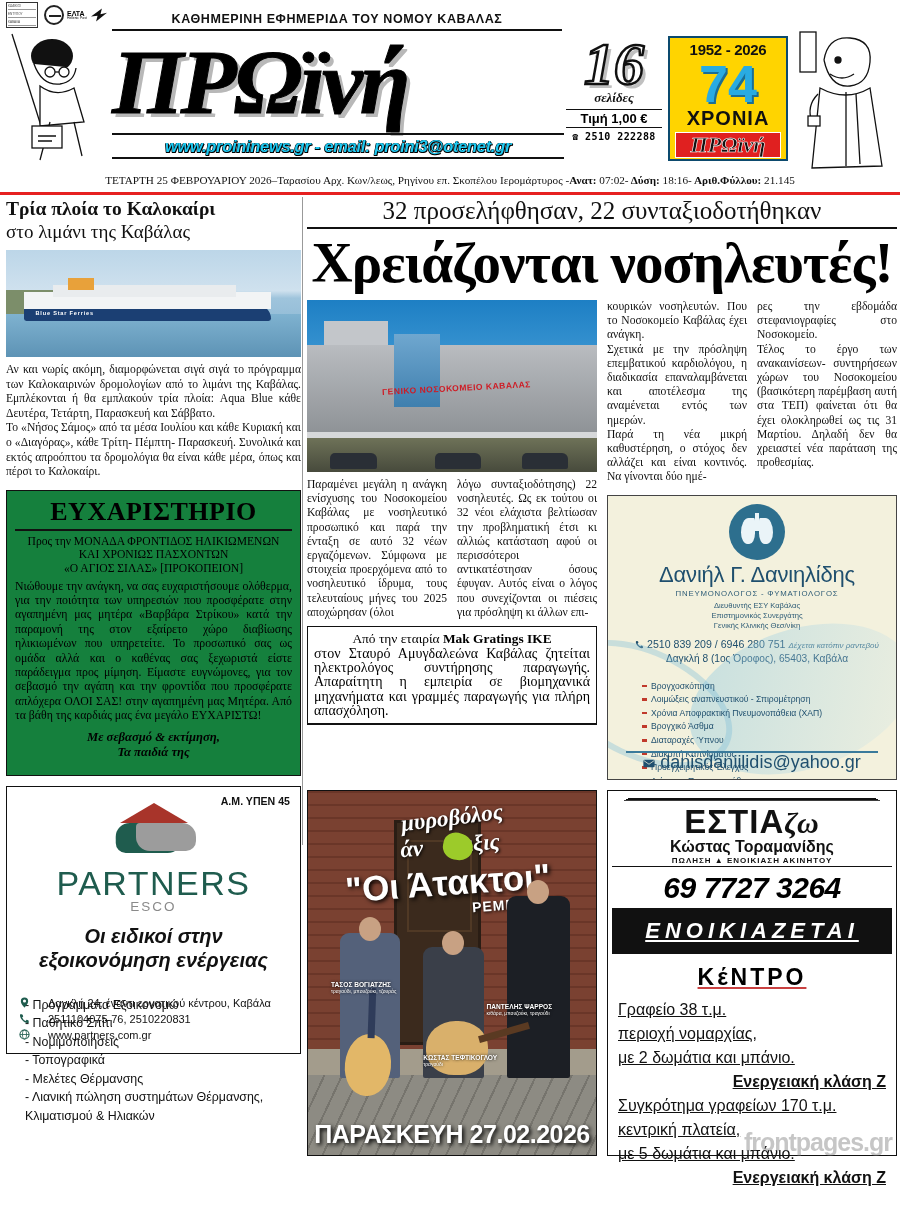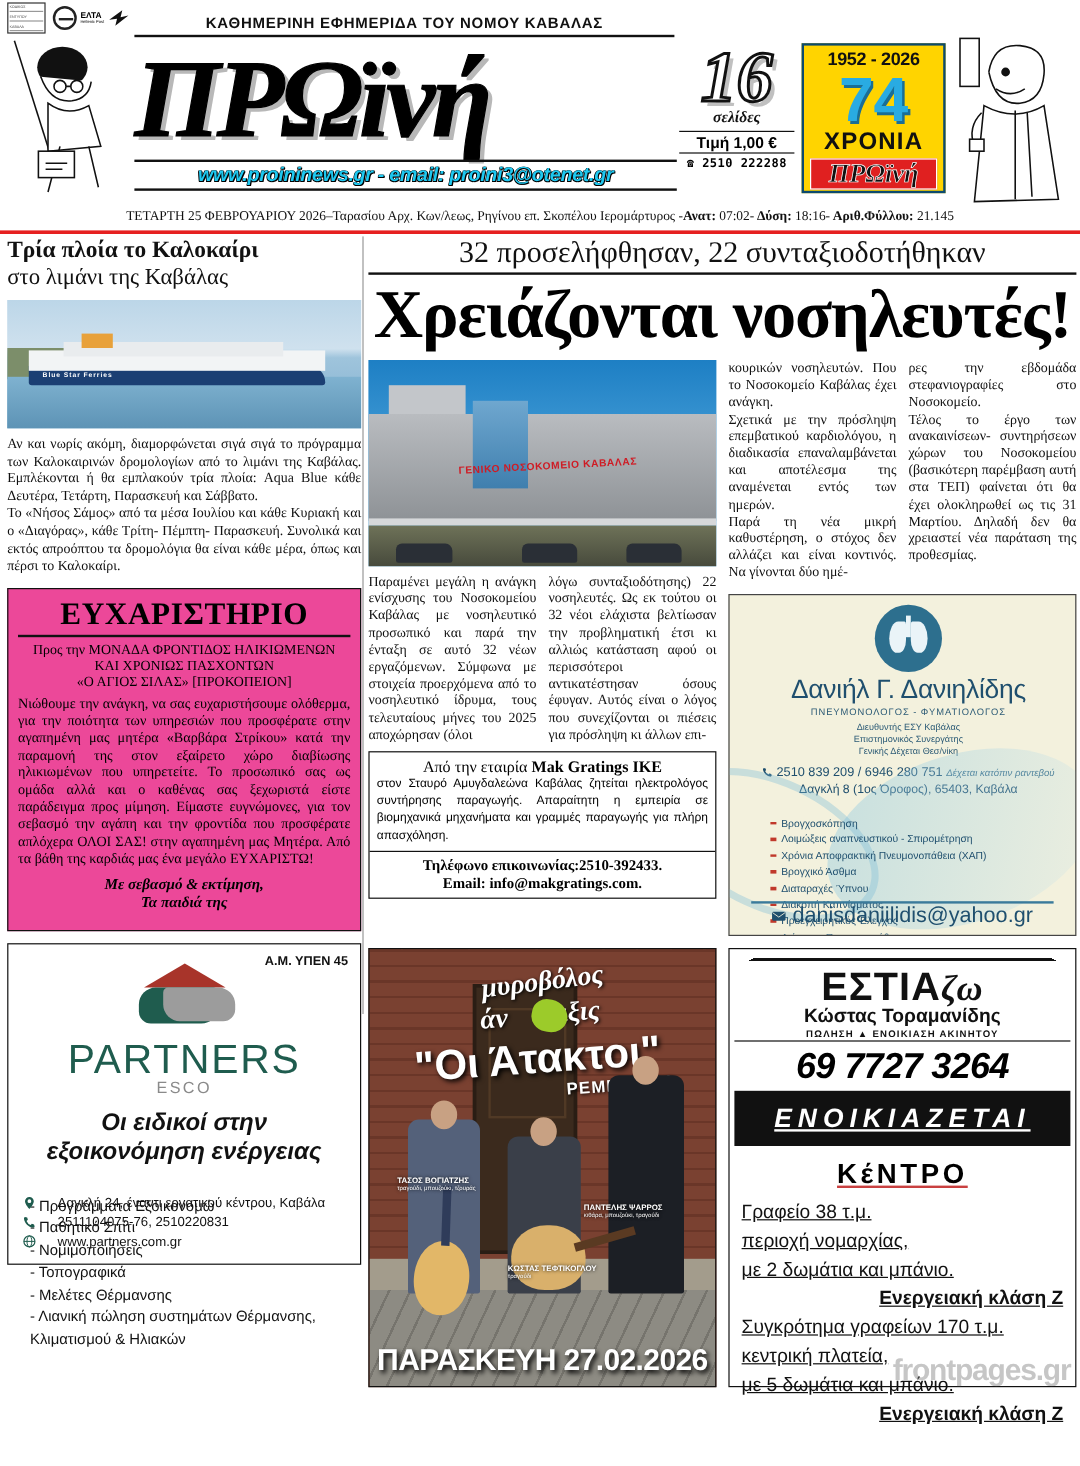--- a/index.html
+++ b/index.html
@@ -106,21 +106,21 @@
   .ferry-sea { position:absolute; left:0; bottom:0; width:100%; height:40%; background:linear-gradient(#7fb2d0,#5d93b5); }
   .ferry-hull { position:absolute; left:6%; bottom:34%; width:84%; height:16px; background:#1b3f73; border-radius:0 22px 4px 4px; }
   .ferry-body { position:absolute; left:6%; bottom:45%; width:84%; height:17px; background:#f2f4f5; }
   .ferry-deck { position:absolute; left:16%; bottom:56%; width:62%; height:12px; background:#e9ecee; }
   .ferry-funnel{ position:absolute; left:21%; bottom:63%; width:9%; height:12px; background:#e8a13a; }
   .ferry-name { position:absolute; left:10%; bottom:38%; font-family:"Liberation Sans",sans-serif; font-size:5.6px; color:#fff; letter-spacing:0.8px; font-weight:bold;}
   .ferry-hill { position:absolute; left:0; bottom:38%; width:26%; height:26px; background:#7c8e6a; border-radius:0 40% 0 0;}
   .lead-body { font-family:"Liberation Serif",serif; font-size:11.6px; line-height:14.6px; text-align:justify; color:#111; }
 
   
-  .box { border:1.6px solid #111; padding:6px 8px; background:#ec4899; }
+  .box { border:1.6px solid #111; padding:6px 8px; background:#15803d; }
   .ty-title { text-align:center; font-family:"Liberation Serif",serif; font-weight:bold; font-size:26px; letter-spacing:0.5px; border-bottom:2px solid #111; padding-bottom:2px; margin-bottom:4px;}
   .ty-to { text-align:center; font-family:"Liberation Serif",serif; font-size:11.6px; line-height:13.6px; }
   .ty-body { font-family:"Liberation Serif",serif; font-size:11.8px; line-height:14.4px; text-align:justify; margin-top:3px; }
   .ty-sign { text-align:center; font-family:"Liberation Serif",serif; font-style:italic; font-weight:bold; font-size:12.6px; line-height:15px; margin-top:7px;}
 
   
   .kicker {
     font-family:"Liberation Serif",serif; font-size:25px; line-height:28px;
     text-align:center; color:#111; border-bottom:2.2px solid #111; padding-bottom:2px;
   }
@@ -140,21 +140,21 @@
   .hosp-sign { position:absolute; left:26%; bottom:46%; font-family:"Liberation Sans",sans-serif; font-weight:bold; font-size:8.5px; color:#cf1b24; letter-spacing:0.5px; transform:rotate(-3deg); white-space:nowrap;}
   .hosp-canopy { position:absolute; left:0; bottom:20%; width:100%; height:6px; background:#d6d8da; }
   .hosp-ground { position:absolute; left:0; bottom:0; width:100%; height:20%; background:linear-gradient(#6e7258,#474a3c); }
   .hosp-car { position:absolute; bottom:2%; width:16%; height:9%; background:#2a2f36; border-radius:5px 6px 2px 2px; }
 
   
   .mak-box { border:1.6px solid #111; margin-top:6px; }
   .mak-top { padding:4px 6px 5px 6px; border-bottom:1.4px solid #111; }
   .mak-h { text-align:center; font-family:"Liberation Serif",serif; font-size:13.4px; line-height:16px; }
   .mak-h b { font-weight:bold; }
-  .mak-p { font-family:Liberation Sans, sans-serif; font-size:10px; line-height:14.2px; text-align:justify; }
+  .mak-p { font-family:Liberation Serif, serif; font-size:14px; line-height:14.2px; text-align:justify; }
   .mak-bot { padding:4px 6px; text-align:center; font-family:"Liberation Serif",serif; font-weight:bold; font-size:12.4px; line-height:15px; }
 
   
   .doc-ad { border:1.4px solid #444; background:#f3f1dd; padding:8px 10px 6px 10px; height:285px; position:relative; overflow:hidden; }
   .doc-logo { width:56px; height:56px; border-radius:50%; background:#2d6f8e; margin:0 auto 2px auto; position:relative; }
   .lung-l, .lung-r { position:absolute; top:14px; width:14px; height:26px; background:#eaf4f8; }
   .lung-l { left:12px; border-radius:60% 10% 45% 50%; }
   .lung-r { right:12px; border-radius:10% 60% 50% 45%; }
   .lung-tr { position:absolute; left:26px; top:9px; width:4px; height:18px; background:#eaf4f8; }
   .doc-name { text-align:center; font-family:"Liberation Sans",sans-serif; font-size:22px; color:#1f4f6e; letter-spacing:-0.2px;}
@@ -421,24 +421,20 @@
             <div class="art mcol" style="width:140px;">λόγω συνταξιοδότησης) 22 νοσηλευτές. Ως εκ τούτου οι 32 νέοι ελάχιστα βελτίωσαν την προβληματική έτσι κι αλλιώς κατάσταση αφού οι περισσότεροι αντικατέστησαν όσους έφυγαν. Αυτός είναι ο λόγος που συνεχίζονται οι πιέσεις για πρόσληψη κι άλλων επι-</div>
           </div>
 
           <div class="mak-box">
             <div class="mak-top">
               <div class="mak-h">
                 <span>Από την εταιρία </span><b>Mak Gratings IKE</b>
               </div>
               <div class="mak-p">στον Σταυρό Αμυγδαλεώνα Καβάλας ζητείται ηλεκτρολόγος συντήρησης παραγωγής. Απαραίτητη η εμπειρία σε βιομηχανικά μηχανήματα και γραμμές παραγωγής για πλήρη απασχόληση.</div>
             </div>
-            <div class="mak-bot">
-              <div>Τηλέφωνο επικοινωνίας:2510-392433.</div>
-              <div>Email: info@makgratings.com.</div>
-            </div>
           </div>
         </div>
 
         <div style="width:290px;">
           <div style="display:flex; gap:10px;">
             <div class="art" style="width:140px; white-space:pre-line;">κουρικών νοσηλευτών. Που το Νοσοκομείο Καβάλας έχει ανάγκη.
 Σχετικά με την πρόσληψη επεμβατικού καρδιολόγου, η διαδικασία επαναλαμβάνεται και αποτέλεσμα της αναμένεται εντός των ημερών.
 Παρά τη νέα μικρή καθυστέρηση, ο στόχος δεν αλλάζει και είναι κοντινός. Να γίνονται δύο ημέ-</div>
             <div class="art" style="width:140px; white-space:pre-line;">ρες την εβδομάδα στεφανιογραφίες στο Νοσοκομείο.
 Τέλος το έργο των ανακαινίσεων- συντηρήσεων χώρων του Νοσοκομείου (βασικότερη παρέμβαση αυτή στα ΤΕΠ) φαίνεται ότι θα έχει ολοκληρωθεί ως τις 31 Μαρτίου. Δηλαδή δεν θα χρειαστεί νέα παράταση της προθεσμίας.</div>
@@ -450,21 +446,21 @@
             <div class="doc-logo">
               <div class="lung-l"></div>
               <div class="lung-r"></div>
               <div class="lung-tr"></div>
             </div>
             <div class="doc-name">Δανιήλ Γ. Δανιηλίδης</div>
             <div class="doc-spec">ΠΝΕΥΜΟΝΟΛΟΓΟΣ - ΦΥΜΑΤΙΟΛΟΓΟΣ</div>
             <div class="doc-pos">
               <div>Διευθυντής ΕΣΥ Καβάλας</div>
               <div>Επιστημονικός Συνεργάτης</div>
-              <div>Γενικής Δέχεται Θεσ/νίκη</div>
+              <div>Γενικής Κλινικής Θεσ/νίκη</div>
             </div>
             <div class="doc-tel">
               <svg style="width:9px;height:9px;vertical-align:-1px;" viewBox="0 0 12 12">
                   <path d="M2 1.2l2 .6.6 2-1.2 1a7 7 0 0 0 3.8 3.8l1-1.2 2 .6.6 2c-.3.7-1 1-1.8.9C5.3 10.4 1.6 6.7 1.1 3c-.1-.8.2-1.5.9-1.8z" fill="#1f4f6e"></path>
                 </svg>
               <span>2510 839 209 / 6946 280 751</span>
               <i>Δέχεται κατόπιν ραντεβού</i>
             </div>
             <div class="doc-addr">Δαγκλή 8 (1ος Όροφος), 65403, Καβάλα</div>
             <ul class="doc-srv">

